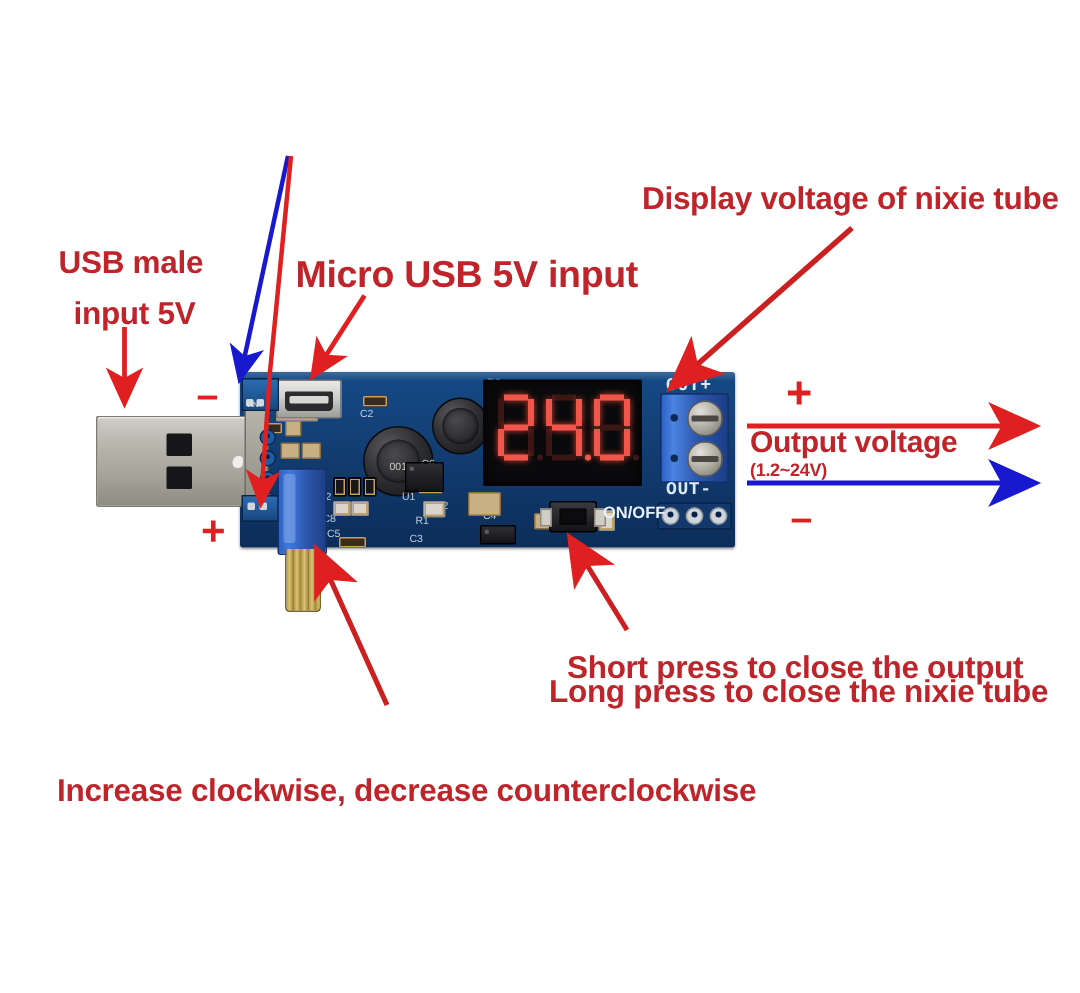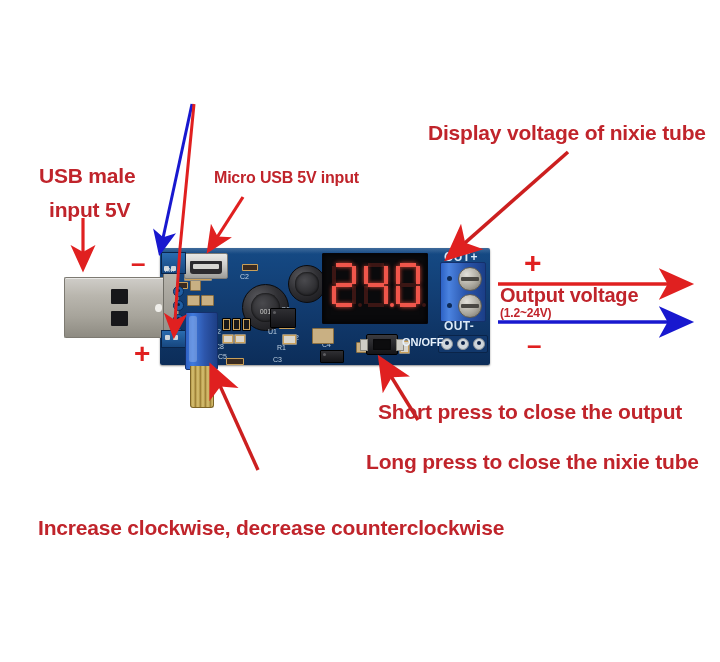--- a/index.html
+++ b/index.html
@@ -152,21 +152,21 @@
     position:absolute;left:17px;width:22px;height:22px;border-radius:50%;
     background:radial-gradient(circle at 35% 30%,#e3e1da,#a7a49a 60%,#6f6d65);
     border:1px solid #5d5b54;
   }
   #term .scr:after{content:"";position:absolute;left:2px;top:9px;width:18px;height:4px;background:#4a4843;border-radius:1px;}
   #term .scr.t{top:4px;}
   #term .scr.b{top:31px;}
   #term .hole{position:absolute;left:6px;width:5px;height:5px;border-radius:50%;background:#0d2a57;}
   #term .hole.t{top:13px;}
   #term .hole.b{top:40px;}
-  .outlbl{position:absolute;color:#dbe9f6;font-size:12px;font-weight:700;font-family:Liberation Sans, sans-serif;letter-spacing:.4px;}
+  .outlbl{position:absolute;color:#dbe9f6;font-size:12px;font-weight:700;font-family:Liberation Mono, monospace;letter-spacing:.4px;}
 
   
   .hdr3{position:absolute;left:438px;top:335px;width:48px;height:16px;background:#12386c;border:1px solid #0a2449;border-radius:2px;display:flex;align-items:center;justify-content:space-around;}
   .hdr3 i{display:block;width:10px;height:10px;border-radius:50%;background:#cfd6db;border:1px solid #8e949a;}
   .hdr3 i:after{content:"";display:block;width:4px;height:4px;margin:2px auto;background:#0b2248;border-radius:50%;}
 
   
   #btn{
     position:absolute;left:366px;top:334px;width:30px;height:19px;
     background:linear-gradient(180deg,#3b3b3f,#141417);border:1px solid #000;border-radius:2px;
@@ -357,25 +357,25 @@
 
   <div class="plusminus" style="left:131px;top:250px;font-size:26px;">–</div>
   <div class="plusminus" style="left:134px;top:340px;font-size:28px;">+</div>
   <div class="plusminus" style="left:524px;top:248px;font-size:30px;">+</div>
   <div class="plusminus" style="left:527px;top:332px;font-size:26px;">–</div>
 
 
   <div class="lbl" style="left:39px;top:164px;font-size:21px;">USB male</div>
   <div class="lbl" style="left:49px;top:198px;font-size:21px;">input 5V</div>
 
-  <div class="lbl" style="left:214px;top:169px;font-size:16px;">Micro USB 5V input</div>
+  <div class="lbl" style="left:197px;top:169px;font-size:25px;">Micro USB 5V input</div>
 
   <div class="lbl" style="left:500px;top:284px;font-size:20px;">Output voltage</div>
 
   <div class="lbl" style="left:428px;top:121px;font-size:21px;">Display voltage of nixie tube</div>
   <div class="lbl" style="left:500px;top:306px;font-size:12px;">(1.2~24V)</div>
 
-  <div class="lbl" style="left:378px;top:400px;font-size:21px;">Short press to close the output</div>
+  <div class="lbl" style="left:378px;top:434px;font-size:21px;">Short press to close the output</div>
   <div class="lbl" style="left:366px;top:450px;font-size:21px;">Long press to close the nixie tube</div>
 
   <div class="lbl" style="left:38px;top:516px;font-size:21px;">Increase clockwise, decrease counterclockwise</div>
 
 </div>
 
 </body></html>

